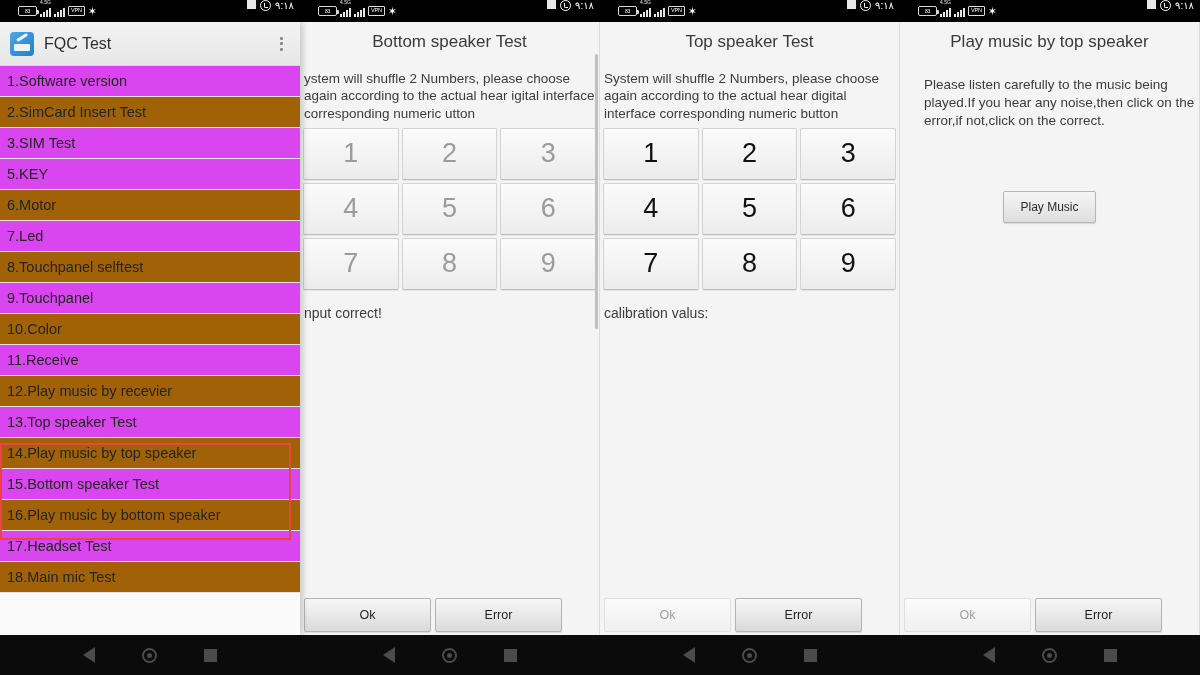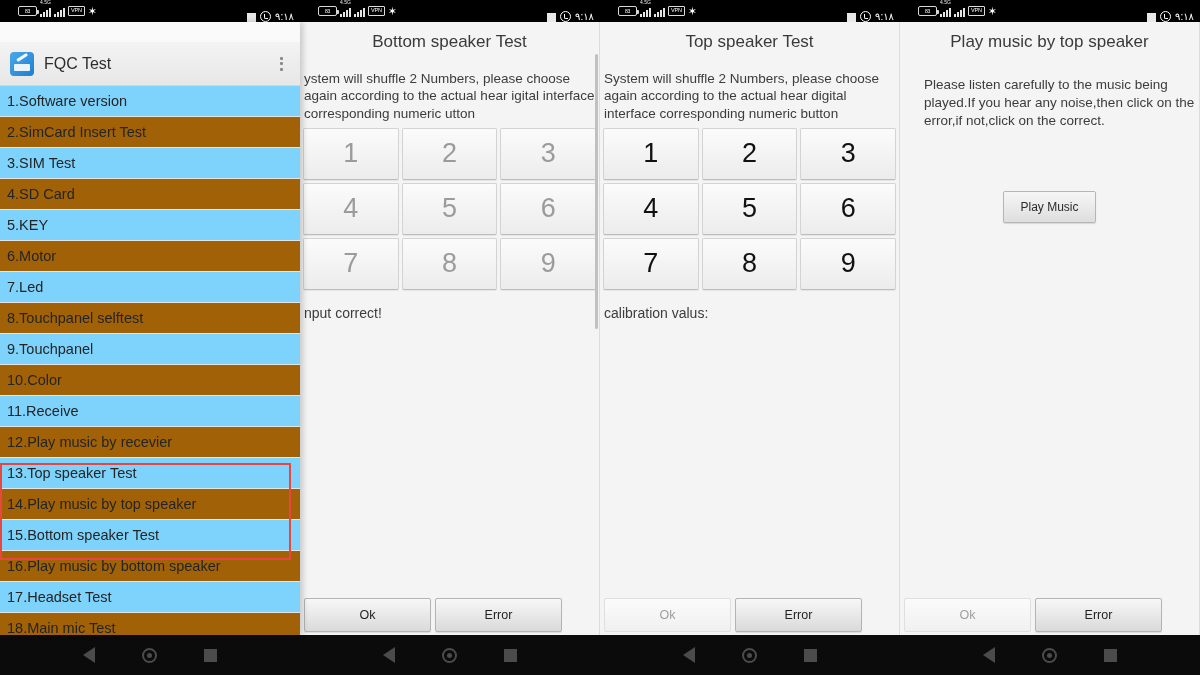--- a/index.html
+++ b/index.html
@@ -16,21 +16,21 @@
     position: absolute; top: 0; left: 0; width: 1200px; height: 22px;
     background: #000; color: #fff;
   }
   .sb-panel { position: absolute; top: 0; height: 22px; width: 300px; }
   .sb-left {
     position: absolute; left: 18px; top: 0; height: 22px;
     display: flex; align-items: center; gap: 3px;
   }
   .sb-right {
     position: absolute; right: 6px; top: 0; height: 22px;
-    display: flex; align-items: flex-end; gap: 4px;
+    display: flex; align-items: flex-start; gap: 4px;
   }
   .batt {
     display: inline-flex; align-items: center; justify-content: center;
     border: 1px solid #d8d8d8; border-radius: 2px;
     width: 19px; height: 10px; font-size: 5px; color: #fff;
     position: relative; letter-spacing: -0.2px;
   }
   .batt::after {
     content: ""; position: absolute; right: -3px; top: 3px;
     width: 2px; height: 4px; background: #d8d8d8; border-radius: 0 1px 1px 0;
@@ -121,21 +121,21 @@
   
   .drawer {
     position: absolute; top: 22px; left: 0; width: 300px; height: 613px;
     background: #fafafa;
     box-shadow: 3px 0 6px rgba(0,0,0,0.18);
     overflow: hidden; z-index: 5;
   }
   .drawer-header {
     height: 44px; display: flex; align-items: center;
     background: linear-gradient(#f3f3f3, #e7e7e7);
-    border-bottom: 1px solid #d6d6d6; padding: 0 10px; margin-top: 20px;
+    border-bottom: 1px solid #d6d6d6; padding: 0 10px;
   }
   .app-icon {
     width: 24px; height: 24px; border-radius: 4px; margin-right: 10px;
     background: linear-gradient(135deg, #4aa8e8, #1f7fd0);
     position: relative; flex: 0 0 auto;
   }
   .app-icon::before {
     content: ""; position: absolute; left: 4px; top: 12px;
     width: 16px; height: 7px; background: #eaf4fb; border-radius: 1px;
   }
@@ -146,21 +146,21 @@
   }
   .app-title { font-size: 16px; color: #2d2d2d; flex: 1; }
   .overflow { width: 18px; display: flex; flex-direction: column;
               align-items: center; gap: 2.5px; }
   .overflow i { width: 3px; height: 3px; background: #8a8a8a; border-radius: 1px; display: block; }
 
   .drawer-list { position: relative; }
   .d-item {
     height: 31px; display: flex; align-items: center;
     padding-left: 7px; font-size: 14.5px; color: #242424;
-    border-bottom: 1px solid #e4e4e4; background: #7dd3fc;
+    border-bottom: 1px solid #e4e4e4; background: #d946ef;
   }
   .d-item.alt { background: #a16207; }
   .hl-box {
     position: absolute; left: 0; top: 377px; width: 291px; height: 97px;
     border: 2px solid #e8463f; pointer-events: none; z-index: 6;
   }
 
   
   .navbar { position: absolute; left: 0; bottom: 0; width: 1200px; height: 40px;
             background: #0b0b0b; display: flex; }
@@ -258,21 +258,20 @@
       <div class="overflow">
         <i></i>
           <i></i>
           <i></i>
       </div>
     </div>
     <div class="drawer-list">
       <div class="d-item">1.Software version</div>
       <div class="d-item alt">2.SimCard Insert Test</div>
       <div class="d-item">3.SIM Test</div>
-      <div class="d-item alt">4.SD Card</div>
       <div class="d-item">5.KEY</div>
       <div class="d-item alt">6.Motor</div>
       <div class="d-item">7.Led</div>
       <div class="d-item alt">8.Touchpanel selftest</div>
       <div class="d-item">9.Touchpanel</div>
       <div class="d-item alt">10.Color</div>
       <div class="d-item">11.Receive</div>
       <div class="d-item alt">12.Play music by recevier</div>
       <div class="d-item">13.Top speaker Test</div>
       <div class="d-item alt">14.Play music by top speaker</div>

